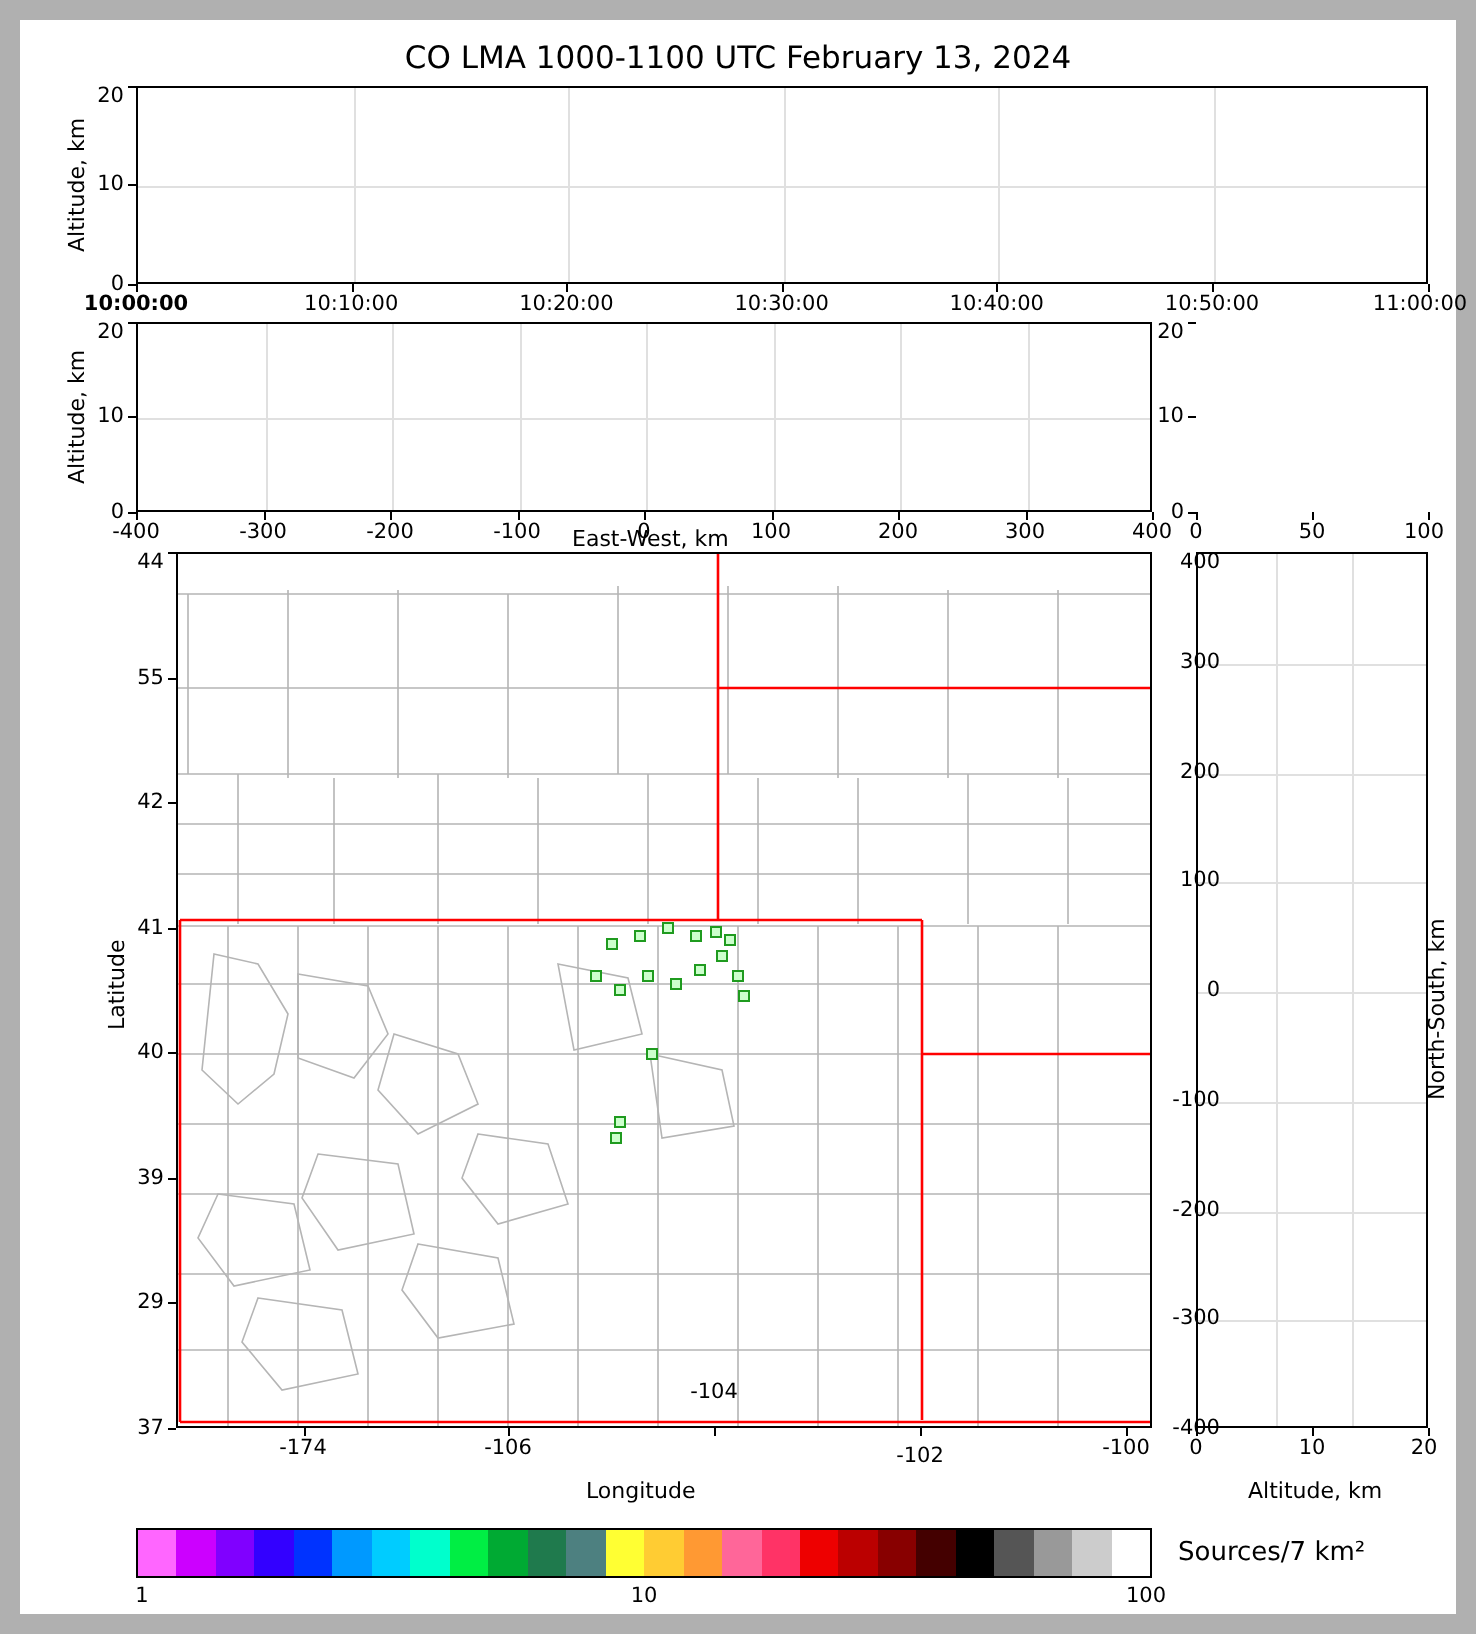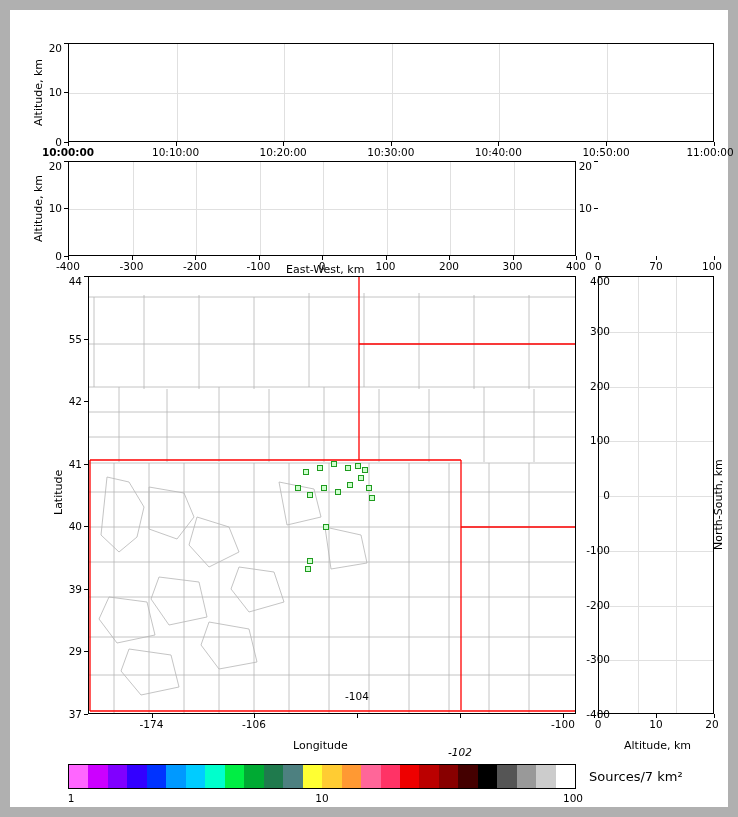--- a/index.html
+++ b/index.html
@@ -79,20 +79,21 @@
   .cbtick { position:absolute; font-size:10.5px; transform:translateX(-50%); }
   #cbtitle { position:absolute; font-size:13px; white-space:nowrap; }
 
   .srccount { position:absolute; font-size:8px; color:#000; }
 </style>
 </head>
 <body>
 
 <div id="page">
 
+  <div id="title">CO LMA 1000-1100 UTC February 13, 2024</div>
 
   <div class="panel" style="left:58px; top:33px; width:646px; height:99px;">
     <div class="gridline-h" style="top:49px;"></div>
     <div class="gridline-v" style="left:107.6px;"></div>
     <div class="gridline-v" style="left:215.2px;"></div>
     <div class="gridline-v" style="left:322.8px;"></div>
     <div class="gridline-v" style="left:430.4px;"></div>
     <div class="gridline-v" style="left:538px;"></div>
   </div>
 
@@ -159,21 +160,21 @@
   <div class="lab lab-y" style="left:34px; top:198px; width:18px;">10</div>
   <div class="lab lab-y" style="left:34px; top:156px; width:18px;">20</div>
 
   <div class="axtitle rot90" style="left:22px; top:232px;">Altitude, km</div>
   <div class="axtitle" style="left:276px; top:253px;">East-West, km</div>
 
   <div class="tick tick-b" style="left:588px; top:246px;"></div>
   <div class="tick tick-b" style="left:646px; top:246px;"></div>
   <div class="tick tick-b" style="left:704px; top:246px;"></div>
   <div class="lab lab-x" style="left:588px; top:250px;">0</div>
-  <div class="lab lab-x" style="left:646px; top:250px;">70</div>
+  <div class="lab lab-x" style="left:646px; top:250px;">50</div>
   <div class="lab lab-x" style="left:702px; top:250px;">100</div>
 
   <div class="tick tick-l" style="left:584px; top:246px;"></div>
   <div class="tick tick-l" style="left:584px; top:198px;"></div>
   <div class="tick tick-l" style="left:584px; top:151px;"></div>
   <div class="lab lab-y" style="left:564px; top:246px; width:18px;">0</div>
   <div class="lab lab-y" style="left:564px; top:198px; width:18px;">10</div>
   <div class="lab lab-y" style="left:564px; top:156px; width:18px;">20</div>
 
   <div class="panel" style="left:78px; top:266px; width:488px; height:438px;">
@@ -231,21 +232,21 @@
   </div>
 
   <div class="tick tick-b" style="left:141.5px; top:704px;"></div>
   <div class="tick tick-b" style="left:244px;   top:704px;"></div>
   <div class="tick tick-b" style="left:347px;   top:704px;"></div>
   <div class="tick tick-b" style="left:450px;   top:704px;"></div>
   <div class="tick tick-b" style="left:553px;   top:704px;"></div>
   <div class="lab lab-x" style="left:141.5px; top:708px;">-174</div>
   <div class="lab lab-x" style="left:244px;   top:708px;">-106</div>
   <div class="lab lab-x" style="left:347px;   top:680px;">-104</div>
-  <div class="lab lab-x" style="left:450px;   top:736px;font-style:italic;">-102</div>
+  <div class="lab lab-x" style="left:450px;   top:712px;">-102</div>
   <div class="lab lab-x" style="left:553px;   top:708px;">-100</div>
   <div class="axtitle" style="left:283px; top:729px;">Longitude</div>
 
   <div class="tick tick-l" style="left:74px; top:704px;"></div>
   <div class="tick tick-l" style="left:74px; top:641.4px;"></div>
   <div class="tick tick-l" style="left:74px; top:578.9px;"></div>
   <div class="tick tick-l" style="left:74px; top:516.3px;"></div>
   <div class="tick tick-l" style="left:74px; top:453.7px;"></div>
   <div class="tick tick-l" style="left:74px; top:391.1px;"></div>
   <div class="tick tick-l" style="left:74px; top:328.6px;"></div>

